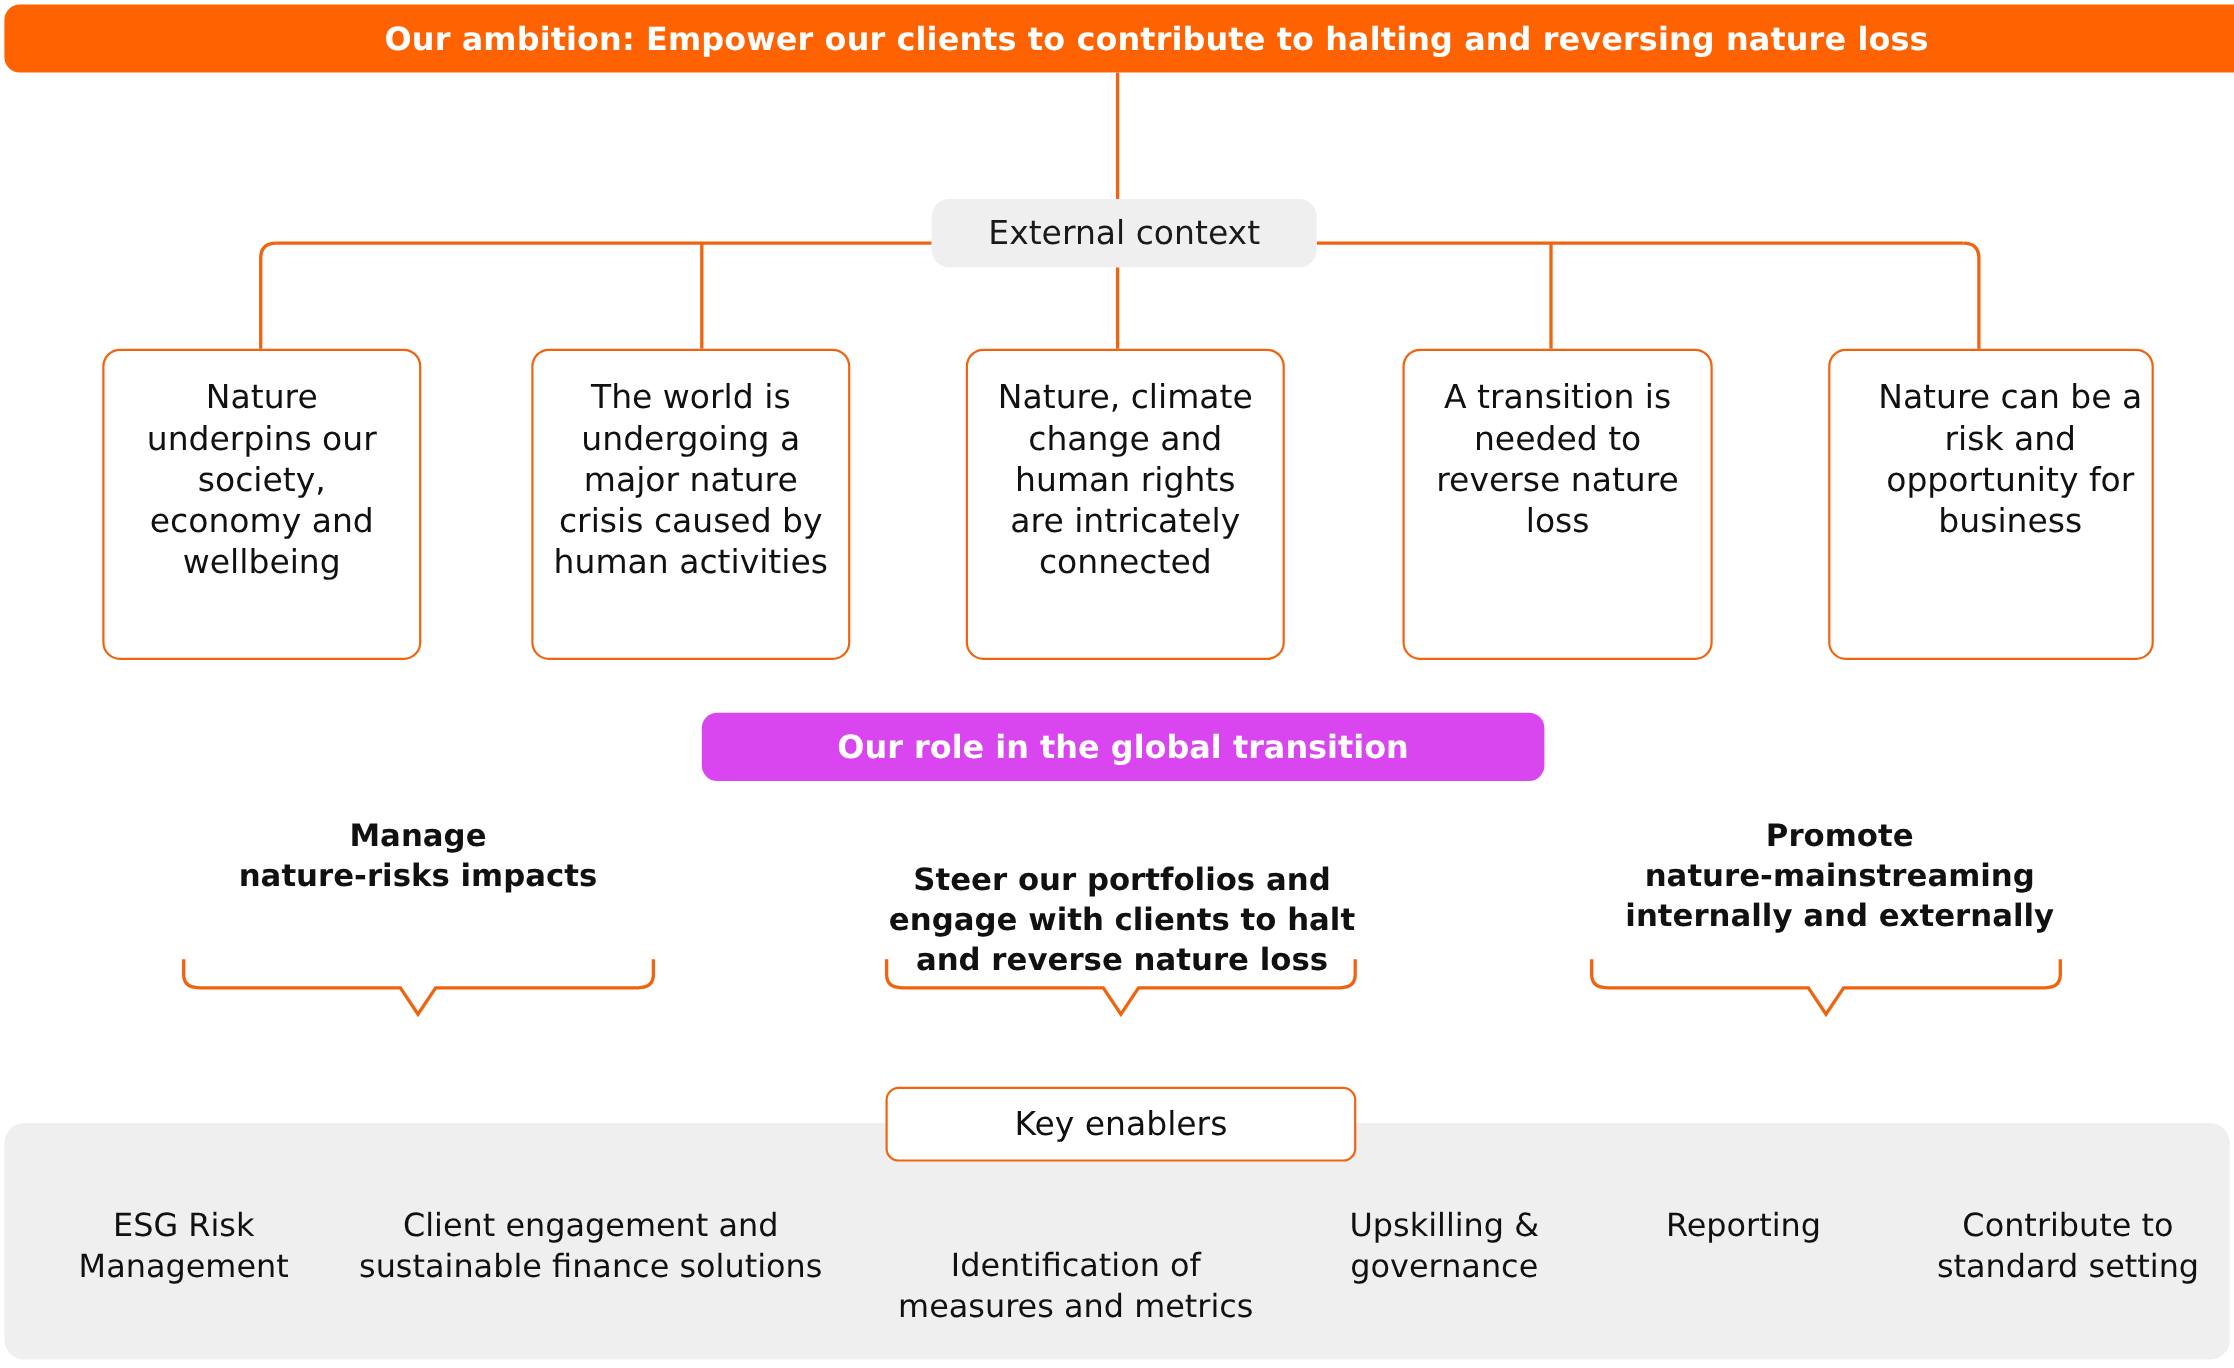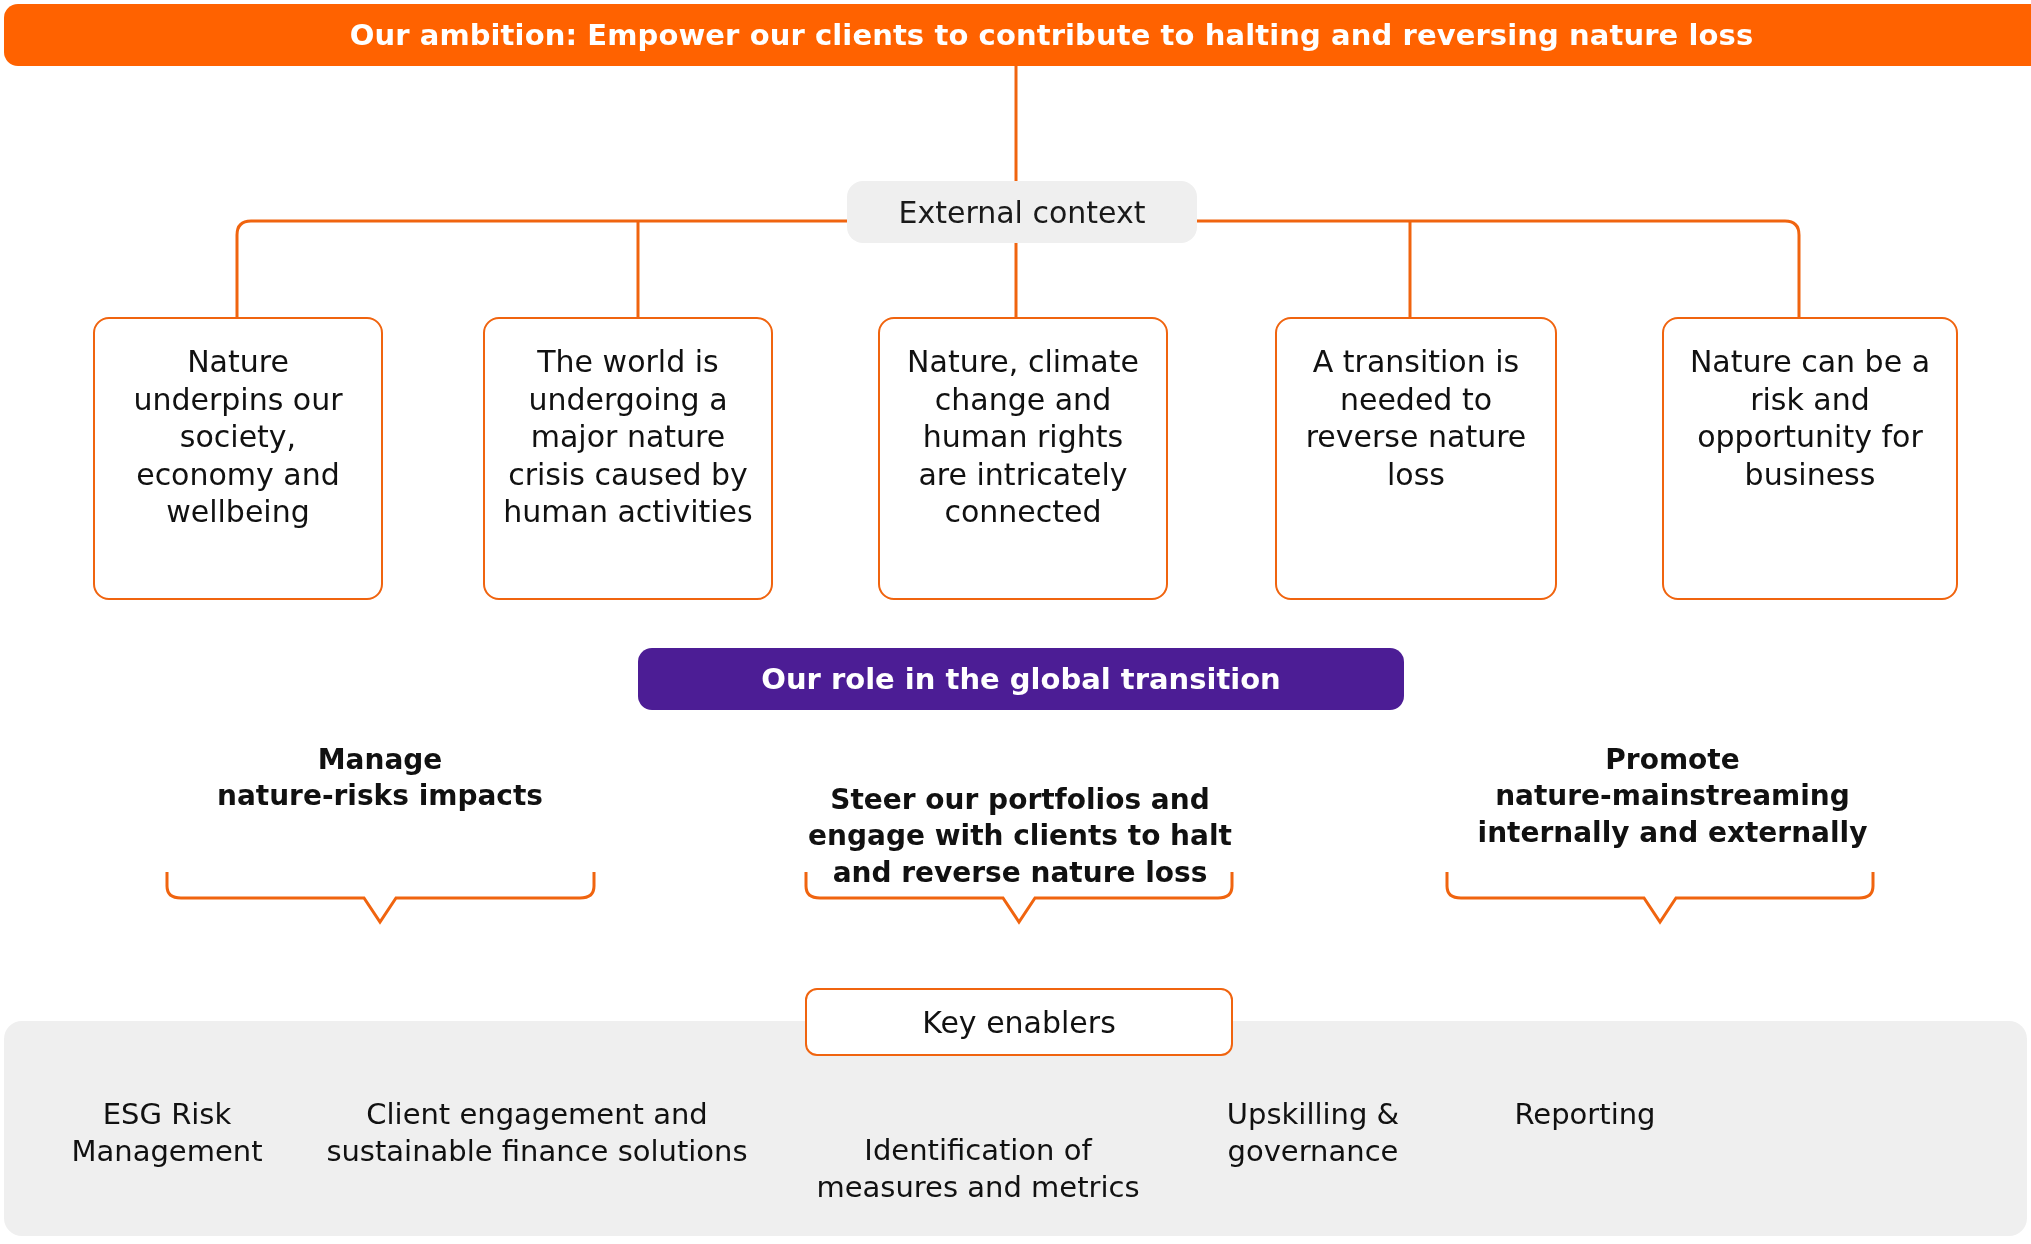--- a/index.html
+++ b/index.html
@@ -87,29 +87,29 @@
     font-size: 30px;
     line-height: 1.25;
     color: #111111;
     text-align: center;
     width: 88%;
   }
   .ctx-1 { left: 93px;   width: 290px; }
   .ctx-2 { left: 483px;  width: 290px; }
   .ctx-3 { left: 878px;  width: 290px; }
   .ctx-4 { left: 1275px; width: 282px; }
-  .ctx-5 { left: 1662px; width: 296px; }
+  .ctx-5 { left: 1662px; width: 296px; justify-content: flex-end; }
   
   .role-banner {
     position: absolute;
     left: 638px;
     top: 648px;
     width: 766px;
     height: 62px;
-    background: #4c1d95;
+    background: #d946ef;
     border-radius: 14px;
     display: flex;
     align-items: center;
     justify-content: center;
   }
   .role-banner .txt {
     color: #ffffff;
     font-size: 29px;
     font-weight: bold;
     white-space: nowrap;
@@ -263,14 +263,17 @@
   </div>
   <div class="enabler-item en-3">
     <span class="txt">Identification of<br>measures and metrics</span>
   </div>
   <div class="enabler-item en-4">
     <span class="txt">Upskilling &amp;<br>governance</span>
   </div>
   <div class="enabler-item en-5">
     <span class="txt">Reporting</span>
   </div>
+  <div class="enabler-item en-6">
+    <span class="txt">Contribute to<br>standard setting</span>
+  </div>
 
 </div>
 
 </body></html>

